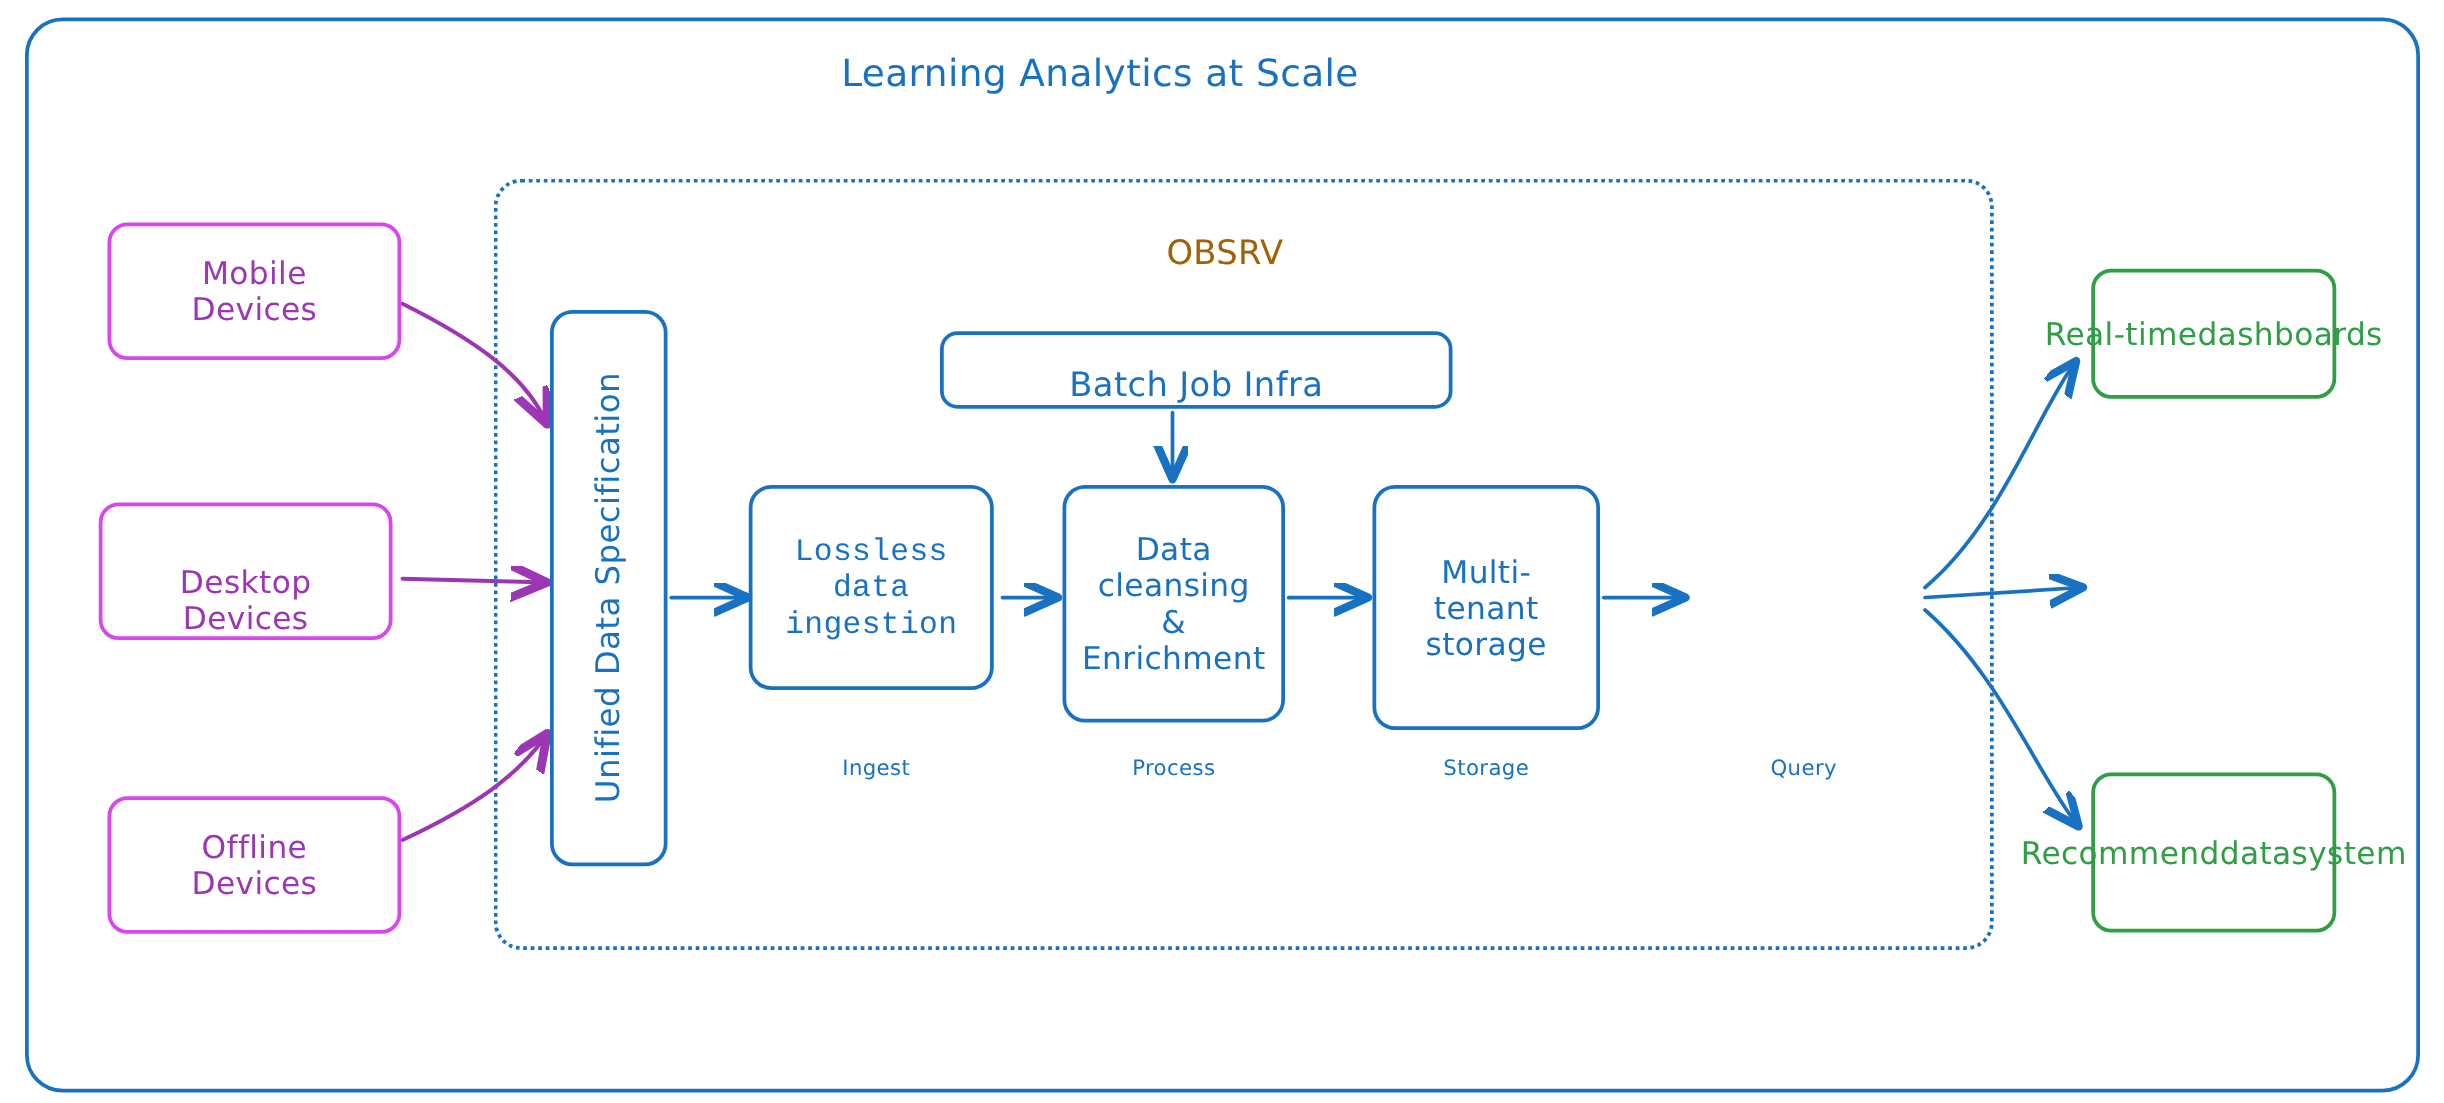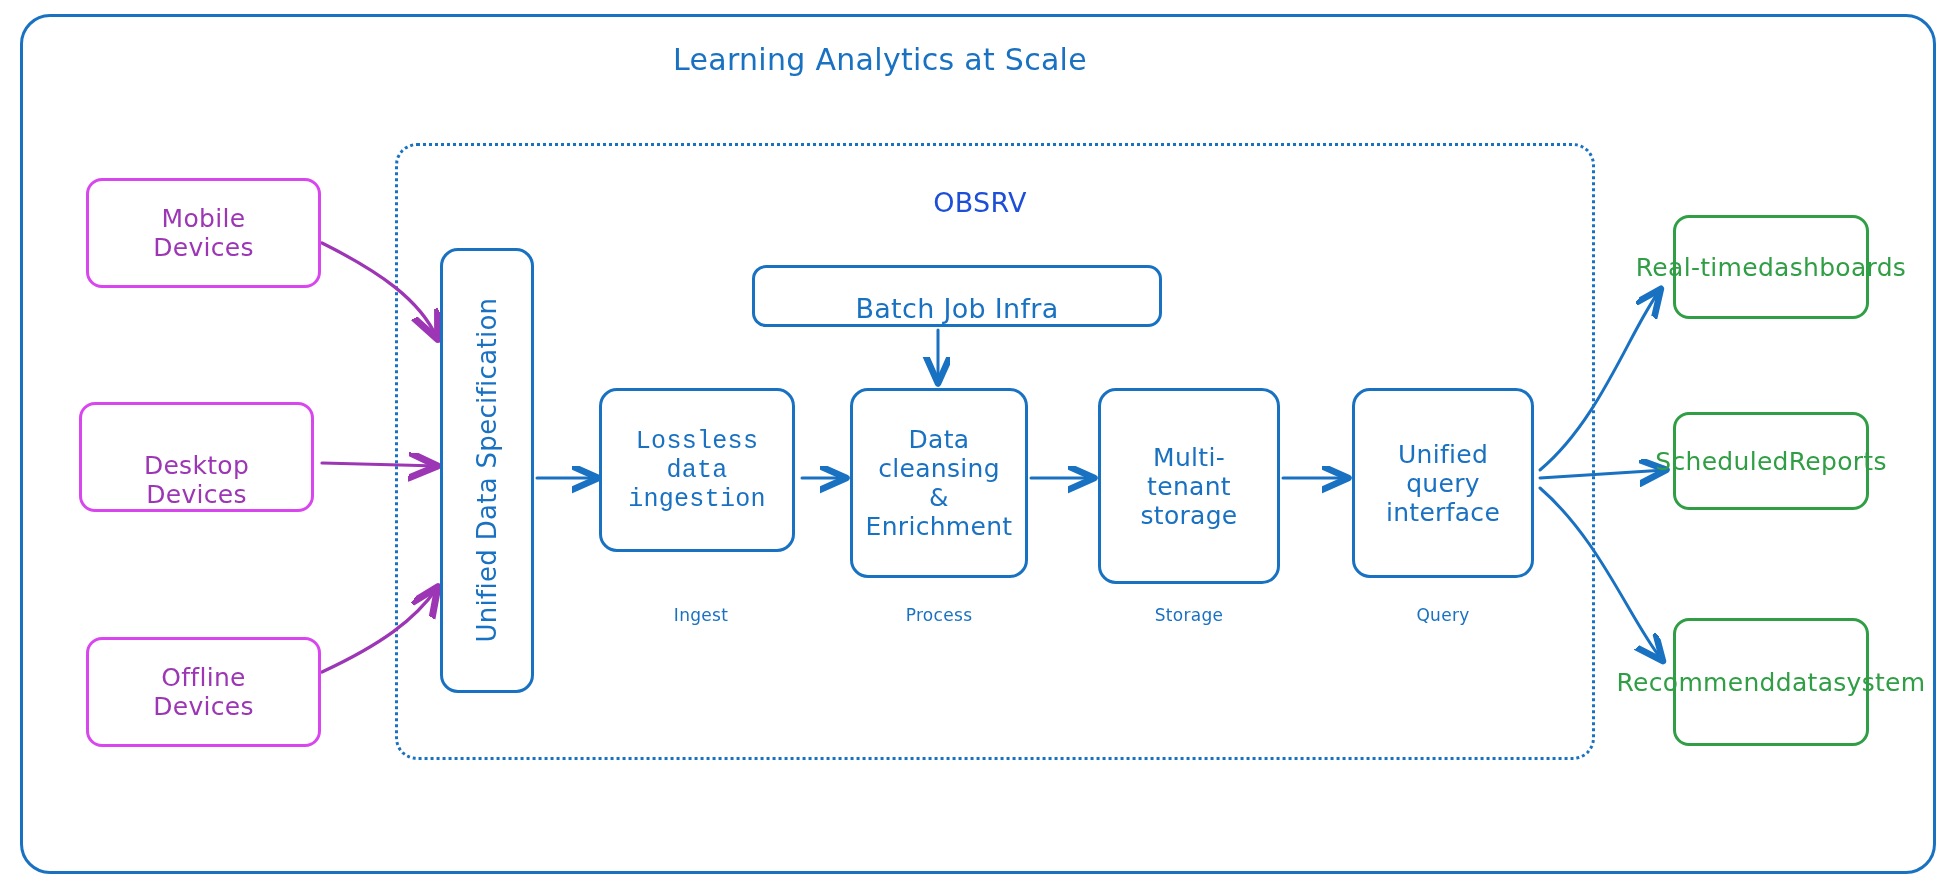--- a/index.html
+++ b/index.html
@@ -71,21 +71,21 @@
     border: 3px dotted #1971c2;
     border-radius: 22px;
     box-sizing: border-box;
   }
   #obsrv-label {
     position: absolute;
     left: 880px;
     top: 185px;
     width: 200px;
     height: 36px;
-    color: #1d4ed8;
+    color: #a16207;
     font-size: 27px;
   }
   
   .purple-box {
     border: 3px solid #d946ef;
     border-radius: 16px;
     color: #9c36b5;
     font-size: 25px;
     flex-direction: column;
   }
@@ -239,40 +239,31 @@
     <span class="line">&amp;</span>
     <span class="line">Enrichment</span>
   </div>
 
   <div id="stage-storage" class="node blue-box hand">
     <span class="line">Multi-</span>
     <span class="line">tenant</span>
     <span class="line">storage</span>
   </div>
 
-  <div id="stage-query" class="node blue-box hand">
-    <span class="line">Unified</span>
-    <span class="line">query</span>
-    <span class="line">interface</span>
-  </div>
 
   <div id="label-ingest" class="stage-label hand">Ingest</div>
   <div id="label-process" class="stage-label hand">Process</div>
   <div id="label-storage" class="stage-label hand">Storage</div>
   <div id="label-query" class="stage-label hand">Query</div>
 
   <div id="out-dashboards" class="node green-box hand">
     <span class="line">Real-time</span>
     <span class="line">dashboards</span>
   </div>
 
-  <div id="out-reports" class="node green-box hand">
-    <span class="line">Scheduled</span>
-    <span class="line">Reports</span>
-  </div>
 
   <div id="out-recsys" class="node green-box hand">
     <span class="line">Recommend</span>
     <span class="line">data</span>
     <span class="line">system</span>
   </div>
 
 </div>
 
 </body></html>

